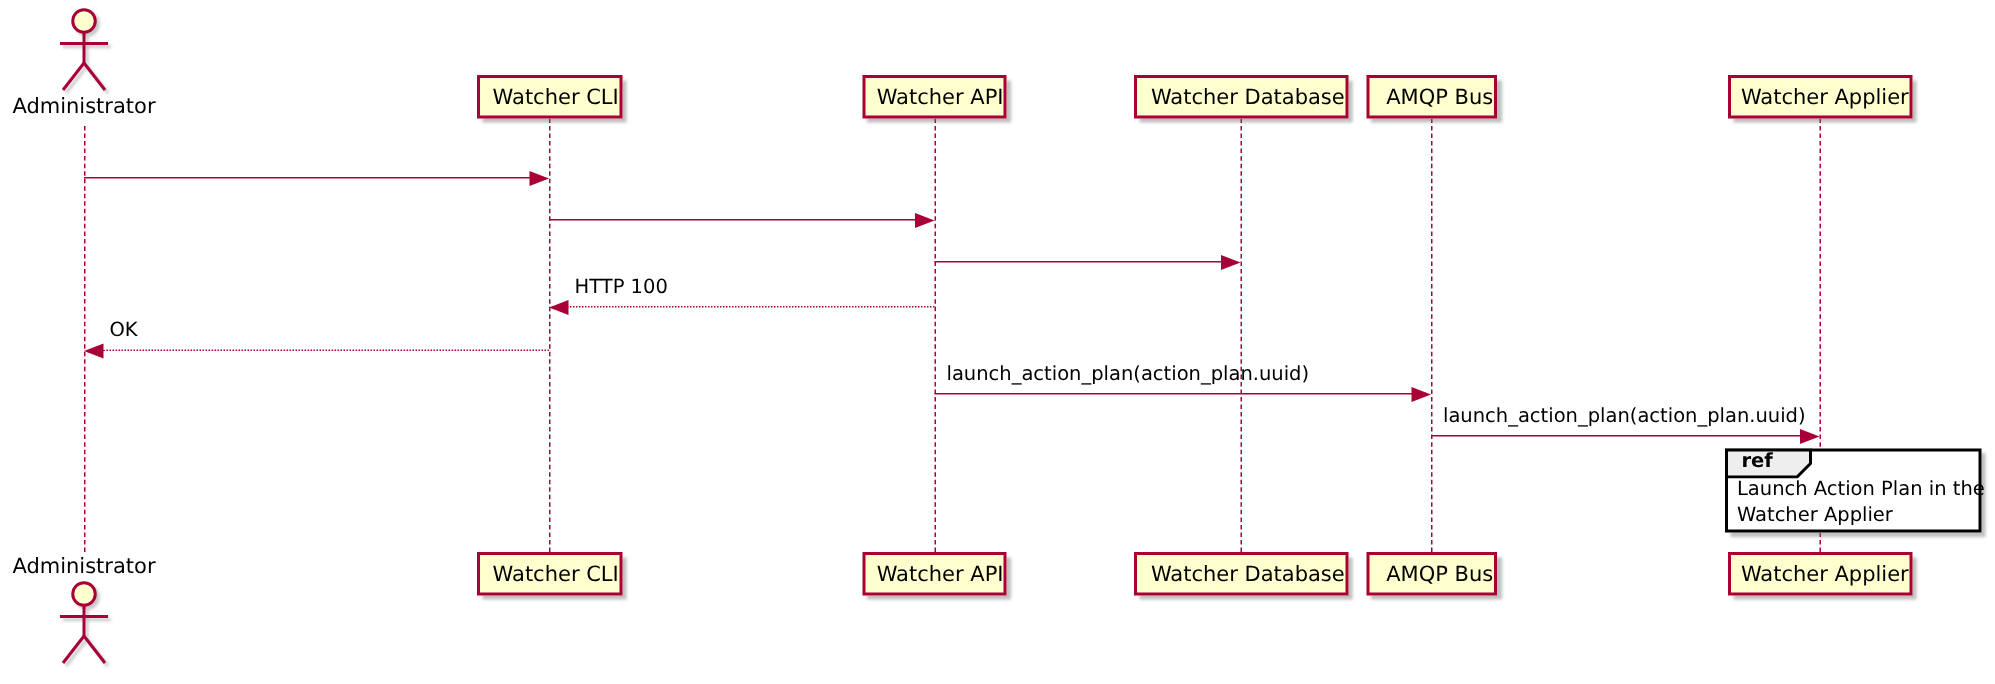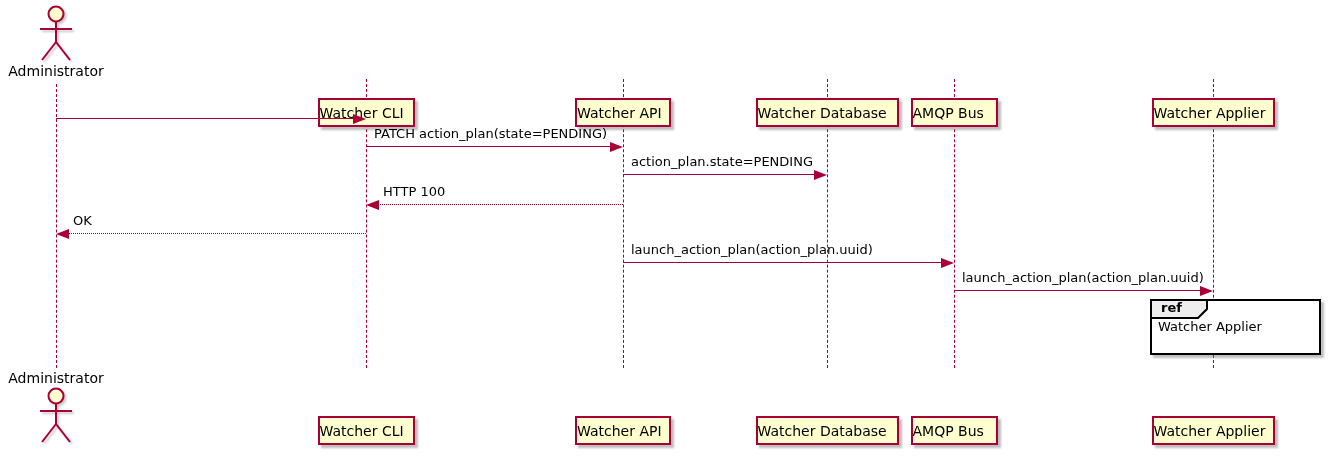--- a/index.html
+++ b/index.html
@@ -3,25 +3,24 @@
 <meta charset="utf-8">
 <style>
   html,body { margin:0; padding:0; background:#ffffff; }
   .canvas {
     position:relative; width:1330px; height:456px; background:#ffffff;
     font-family:"DejaVu Sans", sans-serif; overflow:hidden; color:#000;
   }
   .abs { position:absolute; }
   .lifeline { width:0; border-left:1px dashed #A80036; }
   .pbox {
-    display:flex; align-items:center; justify-content:flex-start;
+    display:flex; align-items:center; justify-content:flex-end;
     font-size:14px; background:#FEFECE; border:2px solid #A80036;
     box-shadow:3px 3px 2px rgba(110,110,110,0.45); box-sizing:border-box;
     white-space:nowrap;
-    margin-top:48px;
   }
   .actor-label { font-size:14px; text-align:center; white-space:nowrap; }
   .msg-label { font-size:13px; white-space:nowrap; line-height:16px; }
   .msg-line { height:0; }
   .msg-line.solid { border-top:1px solid #A80036; }
   .msg-line.dashed { border-top:1px dotted #A80036; }
   .arrow-head { width:0; height:0; }
   .arrow-right { border-top:5px solid transparent; border-bottom:5px solid transparent; border-left:13px solid #A80036; }
   .arrow-left  { border-top:5px solid transparent; border-bottom:5px solid transparent; border-right:13px solid #A80036; }
   .ref-wrap {
@@ -45,20 +44,21 @@
     <div class="abs lifeline" style="left: 366px; top: 79px; height: 289px; border-left-color: rgb(168, 0, 54);"></div>
     <div class="abs lifeline" style="left: 623px; top: 79px; height: 289px; border-left-color: rgb(168, 0, 54);"></div>
     <div class="abs lifeline" style="left: 827px; top: 79px; height: 289px; border-left-color: rgb(168, 0, 54);"></div>
     <div class="abs lifeline" style="left: 954px; top: 79px; height: 289px; border-left-color: rgb(168, 0, 54);"></div>
     <div class="abs lifeline" style="left: 1213px; top: 79px; height: 289px; border-left-color: rgb(168, 0, 54);"></div>
     <div class="abs ref-wrap" style="left: 1150px; top: 299px; width: 171px; height: 56px; border-color: rgb(0, 0, 0); background: rgb(255, 255, 255);">
       <div class="abs ref-head" style="width: 60px; height: 20px;"><svg width="60" height="20" viewBox="0 0 60 20" xmlns="http://www.w3.org/2000/svg">
           <polygon points="1,1 57,1 57,10 48,19 1,19" fill="#EEEEEE" stroke="#000000" stroke-width="2"></polygon>
         </svg><div class="ref-keyword">ref</div></div>
       <div class="abs ref-body" style="width: 167px;">
+        <div class="abs ref-line" style="position: relative;">Launch Action Plan in the</div>
         <div class="abs ref-line" style="position: relative;">Watcher Applier</div>
       </div>
     </div>
     <div class="abs actor-svg" style="left: 35px; top: 4px;"><svg width="42" height="60" viewBox="0 0 42 60" xmlns="http://www.w3.org/2000/svg">
         <circle cx="21" cy="10" r="7.5" fill="#FEFECE" stroke="#A80036" stroke-width="2"></circle>
         <g stroke="#A80036" stroke-width="2" fill="none">
           <line x1="21" y1="17.5" x2="21" y2="38"></line>
           <line x1="5" y1="25" x2="37" y2="25"></line>
           <line x1="21" y1="38" x2="7" y2="56"></line>
           <line x1="21" y1="38" x2="35" y2="56"></line>
@@ -102,24 +102,22 @@
     <div class="abs pbox" style="left: 1151.5px; top: 50px; width: 123px; height: 29px; background: rgb(254, 254, 206); border-color: rgb(168, 0, 54);">
       <span>Watcher Applier</span>
     </div>
     <div class="abs pbox" style="left: 1151.5px; top: 368px; width: 123px; height: 29px; background: rgb(254, 254, 206); border-color: rgb(168, 0, 54);">
       <span>Watcher Applier</span>
     </div>
     <div class="abs msg-line solid" style="left: 56px; top: 118px; width: 298px; border-top-color: rgb(168, 0, 54);"></div>
     <div class="abs arrow-head arrow-right" style="left: 353px; top: 114px; border-left-color: rgb(168, 0, 54);"></div>
     <div class="abs msg-line solid" style="left: 366px; top: 146px; width: 245px; border-top-color: rgb(168, 0, 54);"></div>
     <div class="abs arrow-head arrow-right" style="left: 610px; top: 142px; border-left-color: rgb(168, 0, 54);"></div>
-    <div class="abs msg-label" style="left: 374px; top: 126px;">PATCH action_plan(state=PENDING)</div>
     <div class="abs msg-line solid" style="left: 623px; top: 174px; width: 192px; border-top-color: rgb(168, 0, 54);"></div>
     <div class="abs arrow-head arrow-right" style="left: 814px; top: 170px; border-left-color: rgb(168, 0, 54);"></div>
-    <div class="abs msg-label" style="left: 631px; top: 154px;">action_plan.state=PENDING</div>
     <div class="abs msg-line dashed" style="left: 378px; top: 204px; width: 245px; border-top-color: rgb(168, 0, 54);"></div>
     <div class="abs arrow-head arrow-left" style="left: 366px; top: 200px; border-right-color: rgb(168, 0, 54);"></div>
     <div class="abs msg-label" style="left: 383px; top: 184px;">HTTP 100</div>
     <div class="abs msg-line dashed" style="left: 68px; top: 233px; width: 298px; border-top-color: rgb(168, 0, 54);"></div>
     <div class="abs arrow-head arrow-left" style="left: 56px; top: 229px; border-right-color: rgb(168, 0, 54);"></div>
     <div class="abs msg-label" style="left: 73px; top: 213px;">OK</div>
     <div class="abs msg-line solid" style="left: 623px; top: 262px; width: 319px; border-top-color: rgb(168, 0, 54);"></div>
     <div class="abs arrow-head arrow-right" style="left: 941px; top: 258px; border-left-color: rgb(168, 0, 54);"></div>
     <div class="abs msg-label" style="left: 631px; top: 242px;">launch_action_plan(action_plan.uuid)</div>
     <div class="abs msg-line solid" style="left: 954px; top: 290px; width: 247px; border-top-color: rgb(168, 0, 54);"></div>

